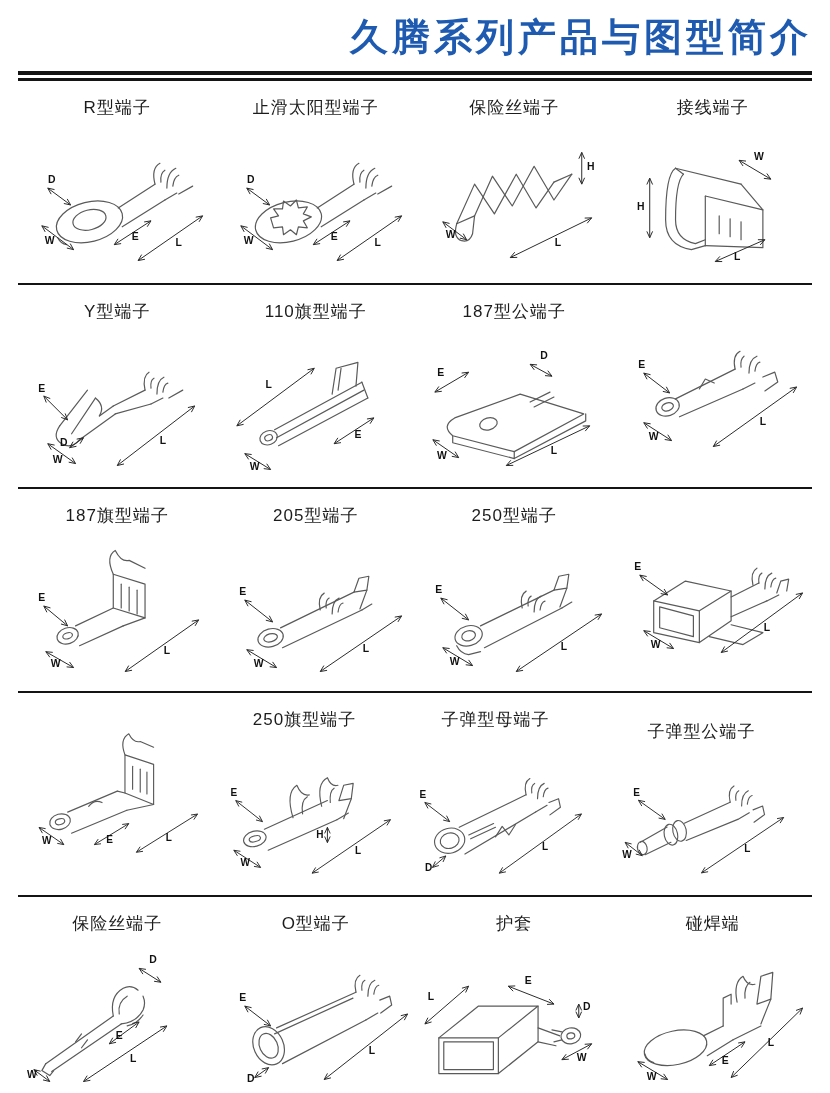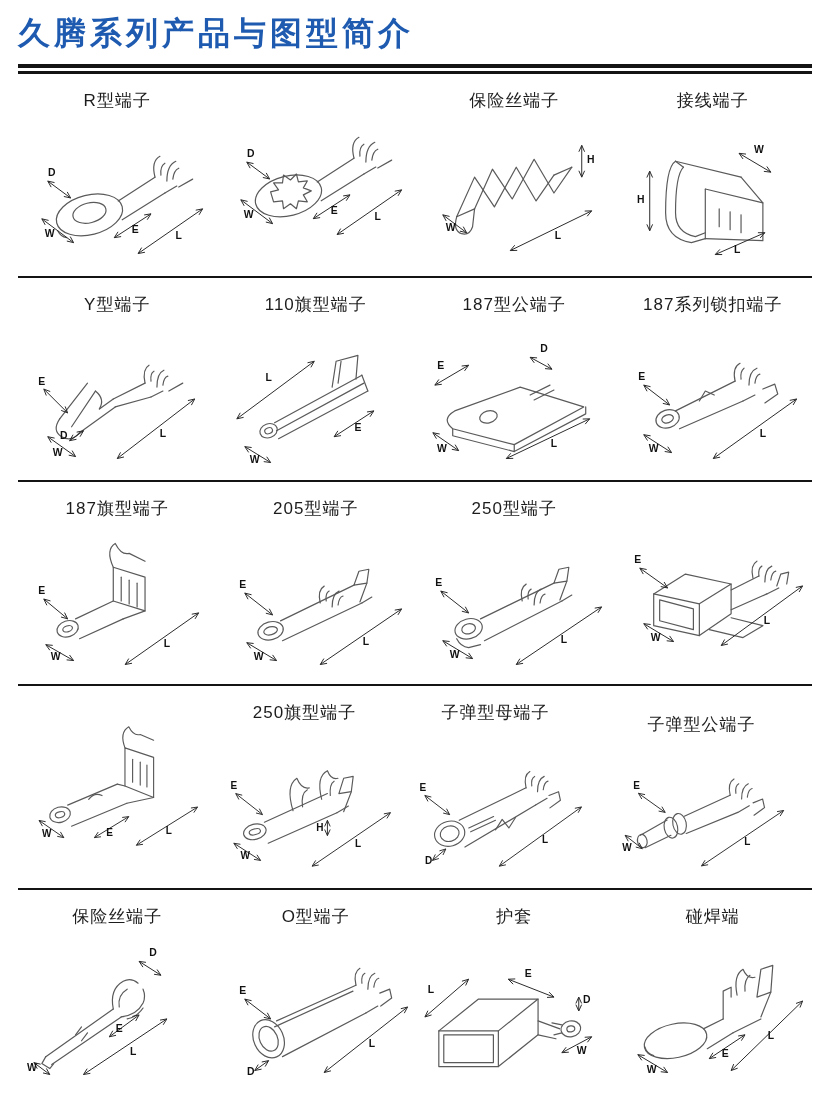--- a/index.html
+++ b/index.html
@@ -1,19 +1,19 @@
 <!DOCTYPE html>
 <html style="--title-color: #1e5bb0; --rule-color: #141414; --caption-color: #1c1c1c;"><head>
 <meta charset="utf-8">
 <style>
   html,body{margin:0;padding:0;background:#ffffff;}
   body{width:830px;height:1093px;overflow:hidden;margin:0 auto;
        font-family:"Liberation Sans","DejaVu Sans",sans-serif;}
   .page{padding:0 18px;}
-  .title{margin:12px 0 8px;text-align:left;font-size:32px;font-weight:700;
+  .title{margin:12px 0 8px;text-align:right;font-size:38px;font-weight:700;
          letter-spacing:4px;color:var(--title-color,#1e5bb0);}
   .rule-a{border:0;border-top:4px solid var(--rule-color,#141414);margin:0;}
   .rule-b{border:0;border-top:3px solid var(--rule-color,#141414);margin:3px 0 0 0;}
   .row{height:202px;display:flex;border-top:2px solid var(--rule-color,#141414);}
   .row.first{border-top:none;}
   .cell{flex:1 1 0;display:flex;flex-direction:column;align-items:center;min-width:0;}
   .caption{height:26px;display:flex;align-items:flex-end;justify-content:center;
            font-size:17px;color:var(--caption-color,#1c1c1c);letter-spacing:1px;
            padding-top:12px;white-space:nowrap;}
   .art{width:100%;flex:1;}
@@ -68,20 +68,21 @@
               <line x1="121" y1="135" x2="127.9" y2="133.7"></line>
             </g>
             <text x="34" y="57" text-anchor="middle" font-size="10.5" font-weight="bold" fill="#111111" stroke="none">D</text>
             <text x="32" y="118" text-anchor="middle" font-size="10.5" font-weight="bold" fill="#111111" stroke="none">W</text>
             <text x="118" y="114" text-anchor="middle" font-size="10.5" font-weight="bold" fill="#111111" stroke="none">E</text>
             <text x="162" y="120" text-anchor="middle" font-size="10.5" font-weight="bold" fill="#111111" stroke="none">L</text>
           </svg>
         </div>
     </figure>
     <figure class="cell" style="margin:0">
+      <div class="caption">止滑太阳型端子</div>
       <div class="art">
           <svg viewBox="0 0 200 150" preserveAspectRatio="xMidYMid meet">
             <g fill="none" stroke="#5a5a5a" stroke-width="1.2" stroke-linecap="round" stroke-linejoin="round">
               <ellipse cx="72" cy="96" rx="34" ry="20" transform="rotate(-14 72 96)"></ellipse>
               <path d="M54,92 l8,-2 l-5,-7 l9,0 l1,-8 l7,5 l6,-6 l2,8 l9,-1 l-4,7 l8,3 l-8,4 l4,7 l-9,-1 l-2,8 l-6,-5 l-7,5 l-1,-8 l-9,1 Z"></path>
               <path d="M101,82 L138,58"></path>
               <path d="M105,101 L148,74"></path>
               <path d="M138,58 q-4,-16 5,-21"></path>
               <path d="M144,56 q-1,-9 4,-12"></path>
               <path d="M150,62 q0,-16 9,-20"></path>
@@ -315,21 +316,20 @@
               <line x1="92" y1="136" x2="99.0" y2="135.8"></line>
             </g>
             <text x="26" y="46" text-anchor="middle" font-size="10.5" font-weight="bold" fill="#111111" stroke="none">E</text>
             <text x="130" y="29" text-anchor="middle" font-size="10.5" font-weight="bold" fill="#111111" stroke="none">D</text>
             <text x="27" y="129" text-anchor="middle" font-size="10.5" font-weight="bold" fill="#111111" stroke="none">W</text>
             <text x="140" y="124" text-anchor="middle" font-size="10.5" font-weight="bold" fill="#111111" stroke="none">L</text>
           </svg>
         </div>
     </figure>
     <figure class="cell" style="margin:0">
-      <div class="caption">187系列锁扣端子</div>
       <div class="art">
           <svg viewBox="0 0 200 150" preserveAspectRatio="xMidYMid meet">
             <g fill="none" stroke="#5a5a5a" stroke-width="1.2" stroke-linecap="round" stroke-linejoin="round">
               <ellipse cx="54" cy="96" rx="12" ry="9" transform="rotate(-18 54 96)"></ellipse>
               <ellipse cx="54" cy="96" rx="6" ry="4" transform="rotate(-18 54 96)"></ellipse>
               <path d="M62,88 L122,58"></path>
               <path d="M66,106 L130,78"></path>
               <path d="M86,78 l6,-10 l9,4"></path>
               <path d="M122,58 q-3,-14 5,-18"></path>
               <path d="M128,56 q-1,-8 3,-11"></path>

